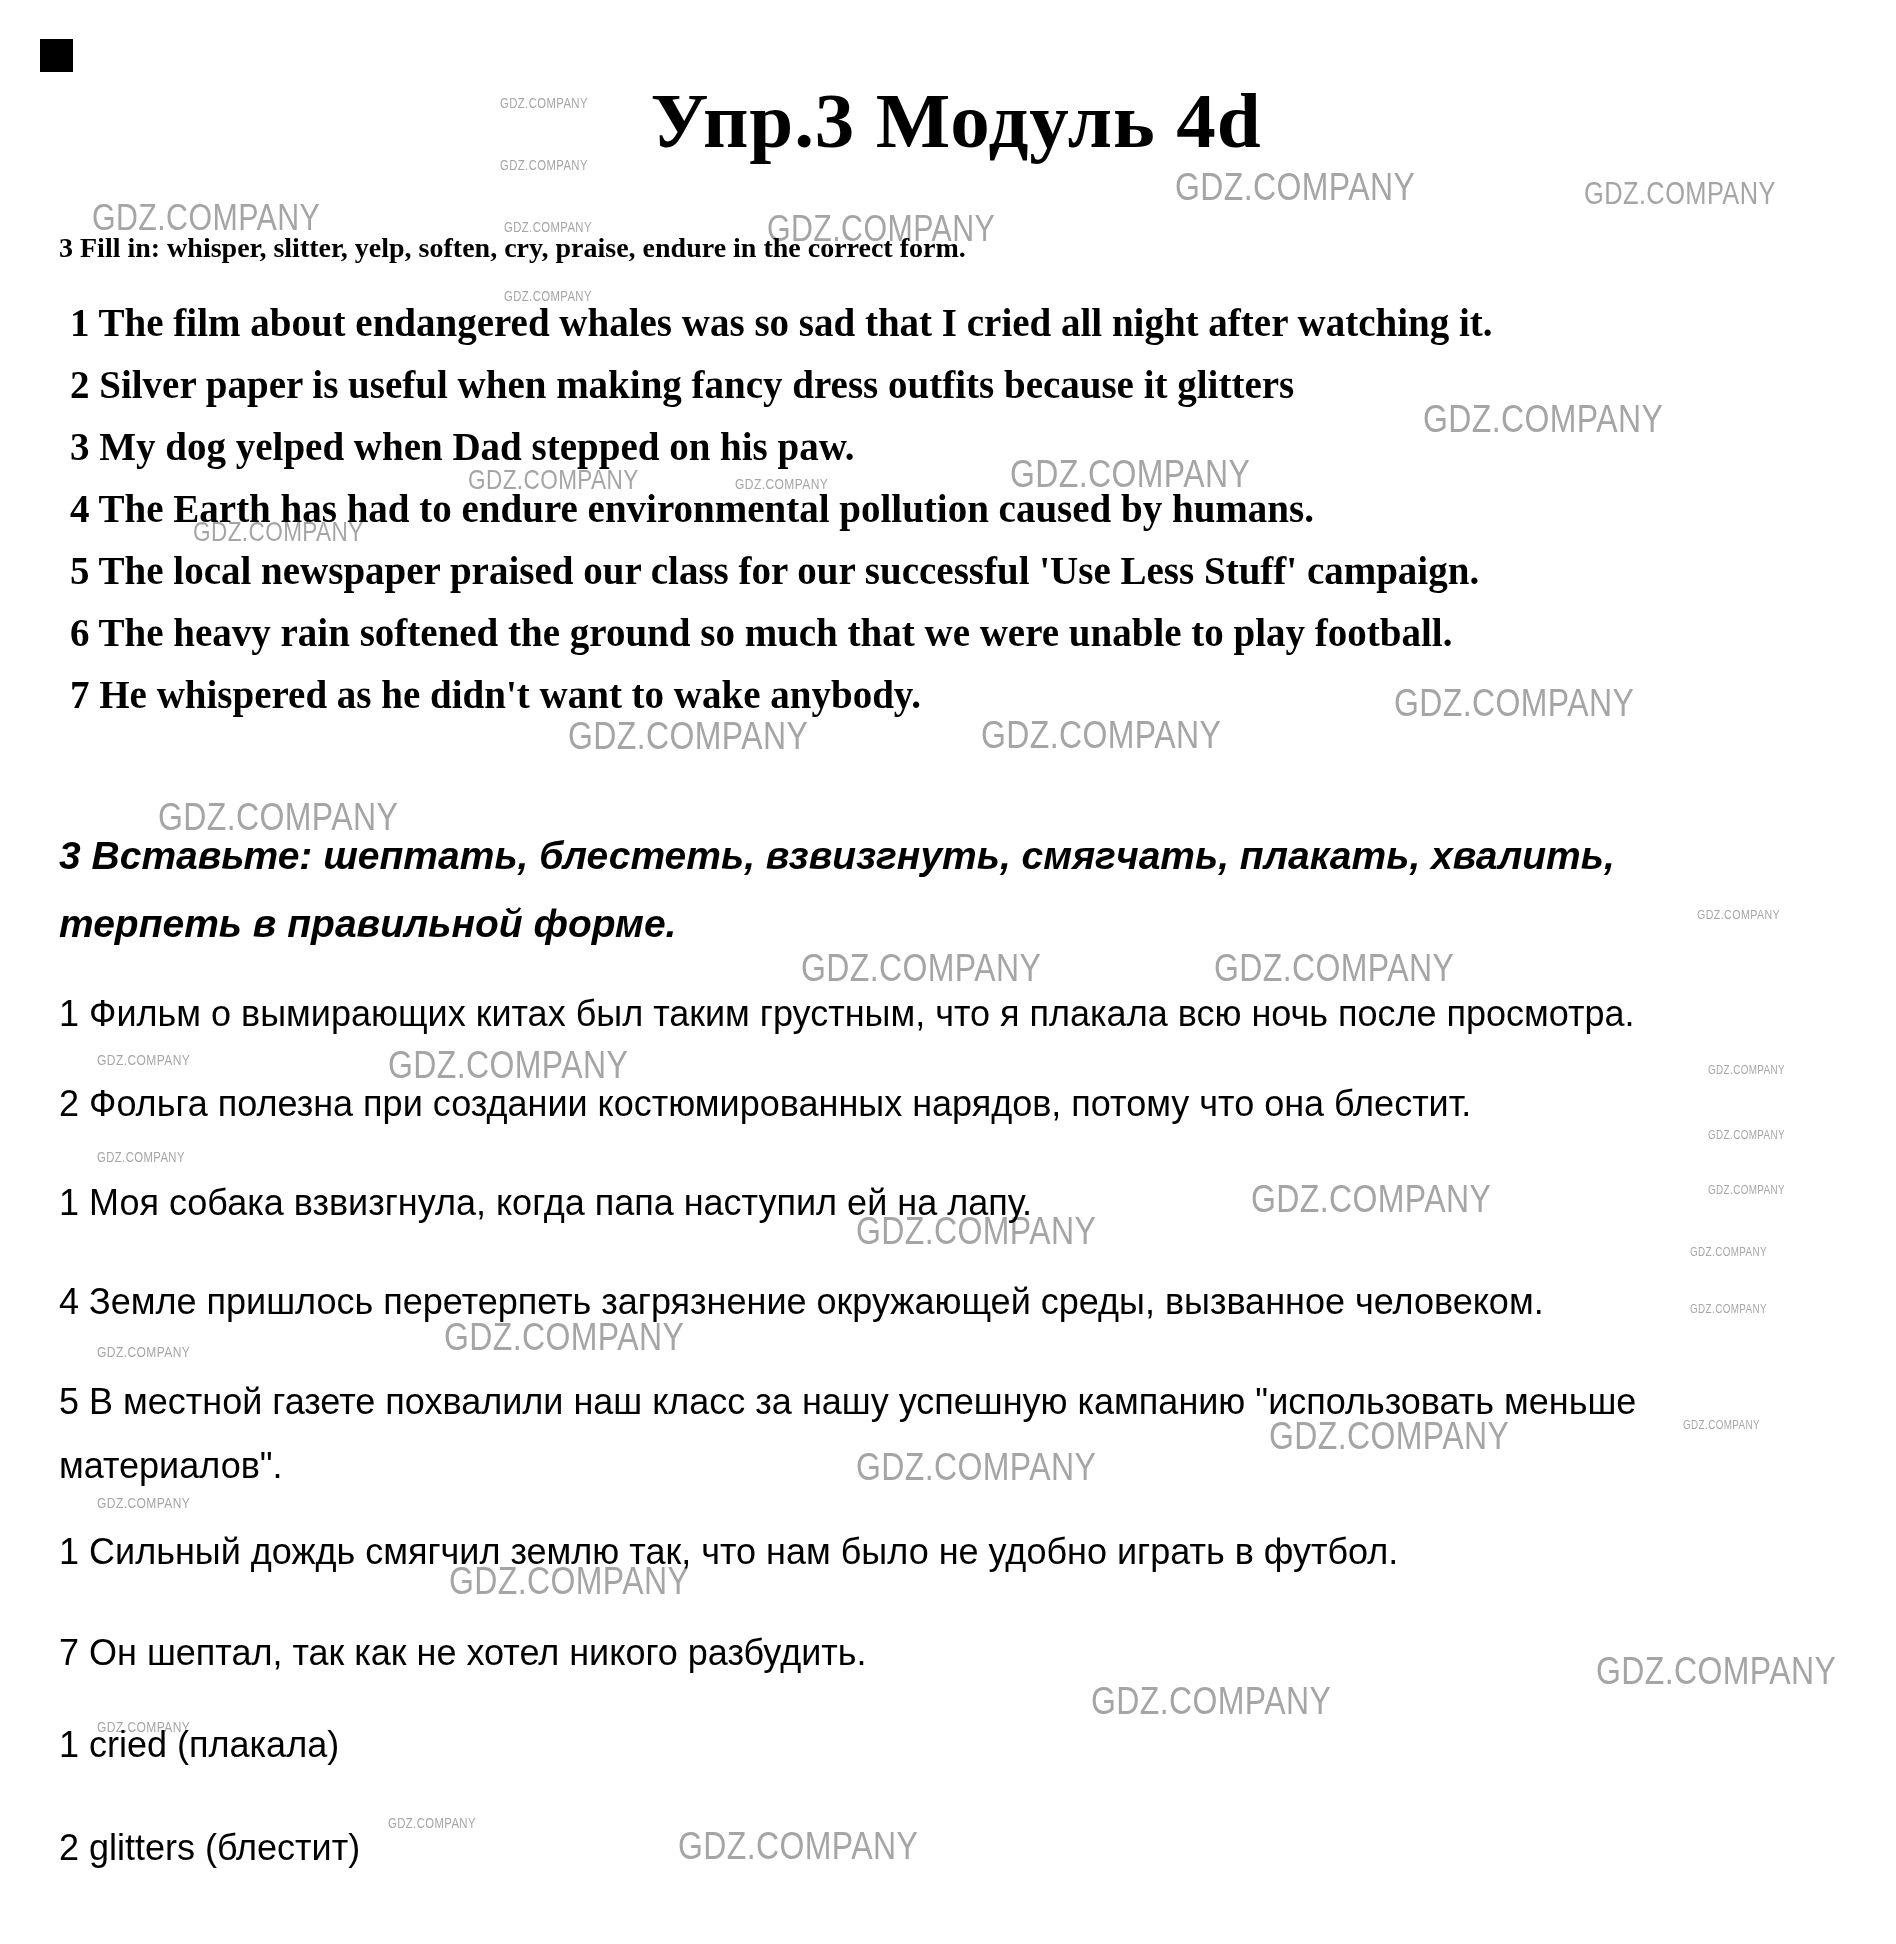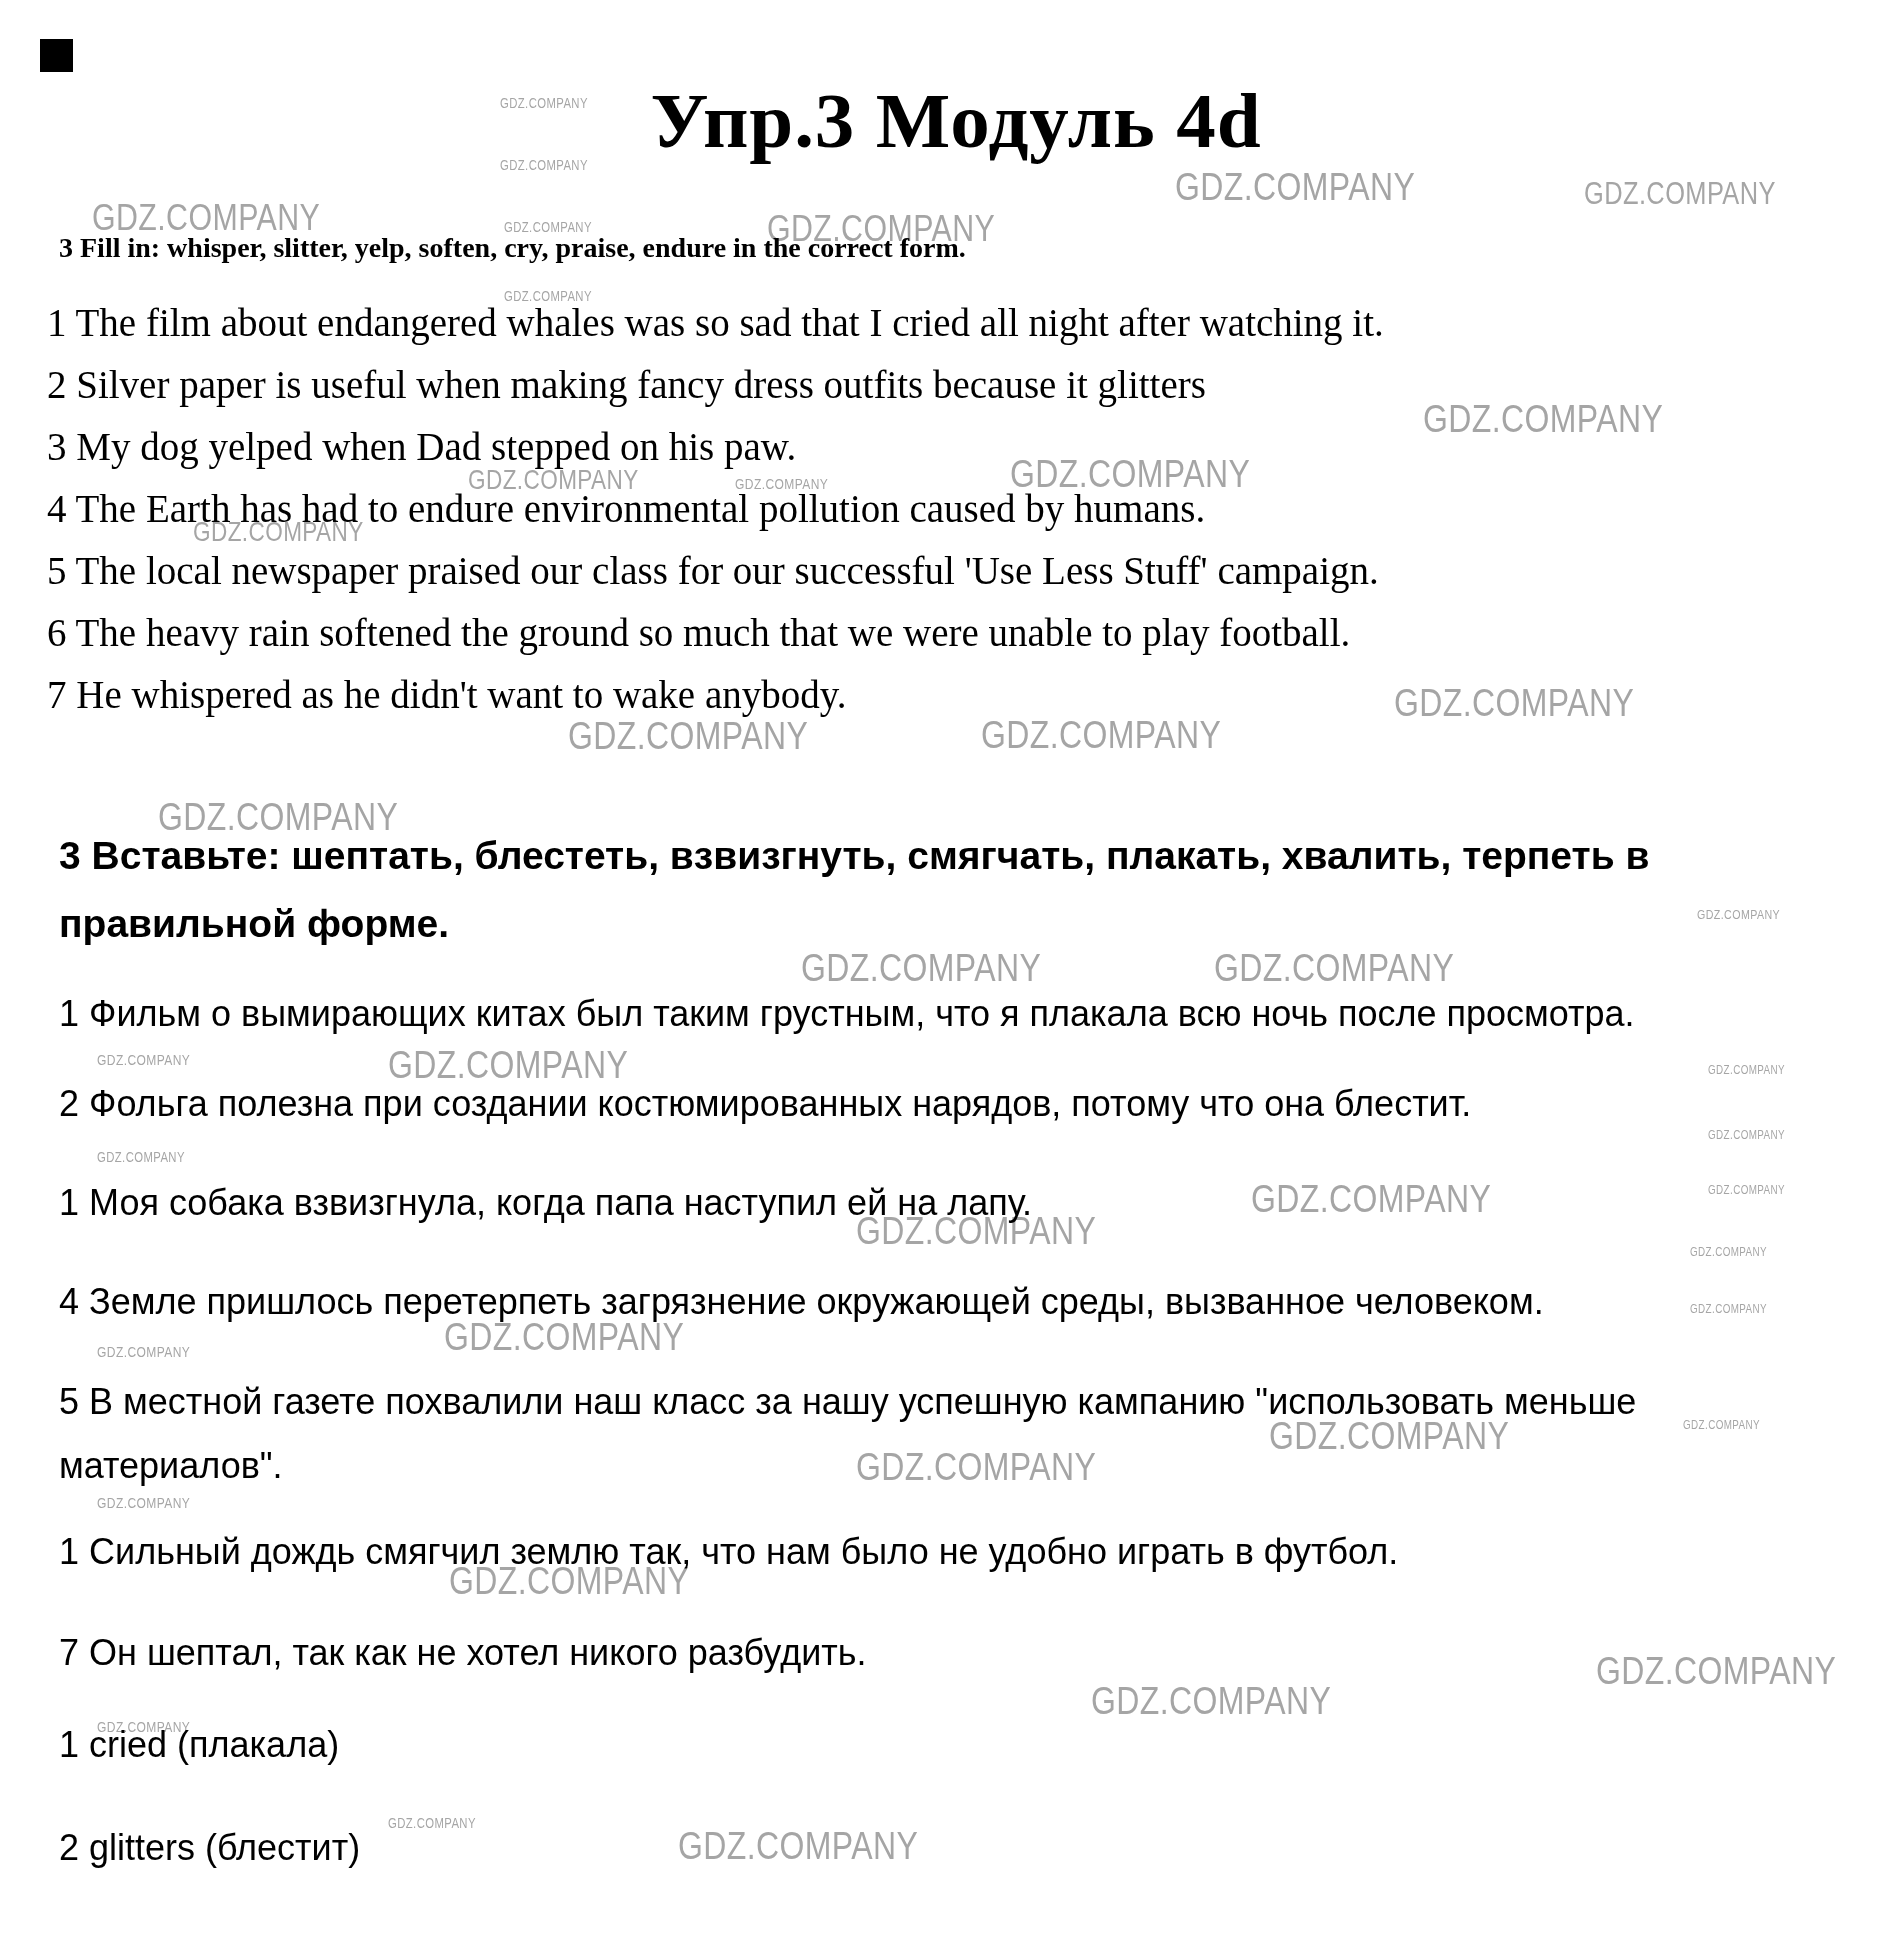--- a/index.html
+++ b/index.html
@@ -43,41 +43,43 @@
     top: 231px;
     width: 1782px;
     font-family: "Liberation Serif", serif;
     font-weight: 700;
     font-size: 28px;
     line-height: 1.2;
     z-index: 2;
   }
   .eng-list {
     position: absolute;
-    left: 47px;
+    left: 70px;
     top: 292px;
     width: 1800px;
     z-index: 2;
+    font-weight: bold;
   }
   .eng-line {
     font-family: "Liberation Serif", serif;
     font-size: 39px;
     line-height: 62px;
     white-space: nowrap;
   }
   .rus-heading {
     position: absolute;
     left: 59px;
     top: 822px;
     width: 1726px;
     font-family: "Liberation Sans", sans-serif;
     font-weight: 700;
     font-size: 39px;
     line-height: 68px;
     z-index: 2;
+    font-style: italic;
   }
   .rus-line {
     position: absolute;
     left: 59px;
     width: 1717px;
     font-family: "Liberation Sans", sans-serif;
     font-size: 36px;
     line-height: 64px;
     z-index: 2;
   }

